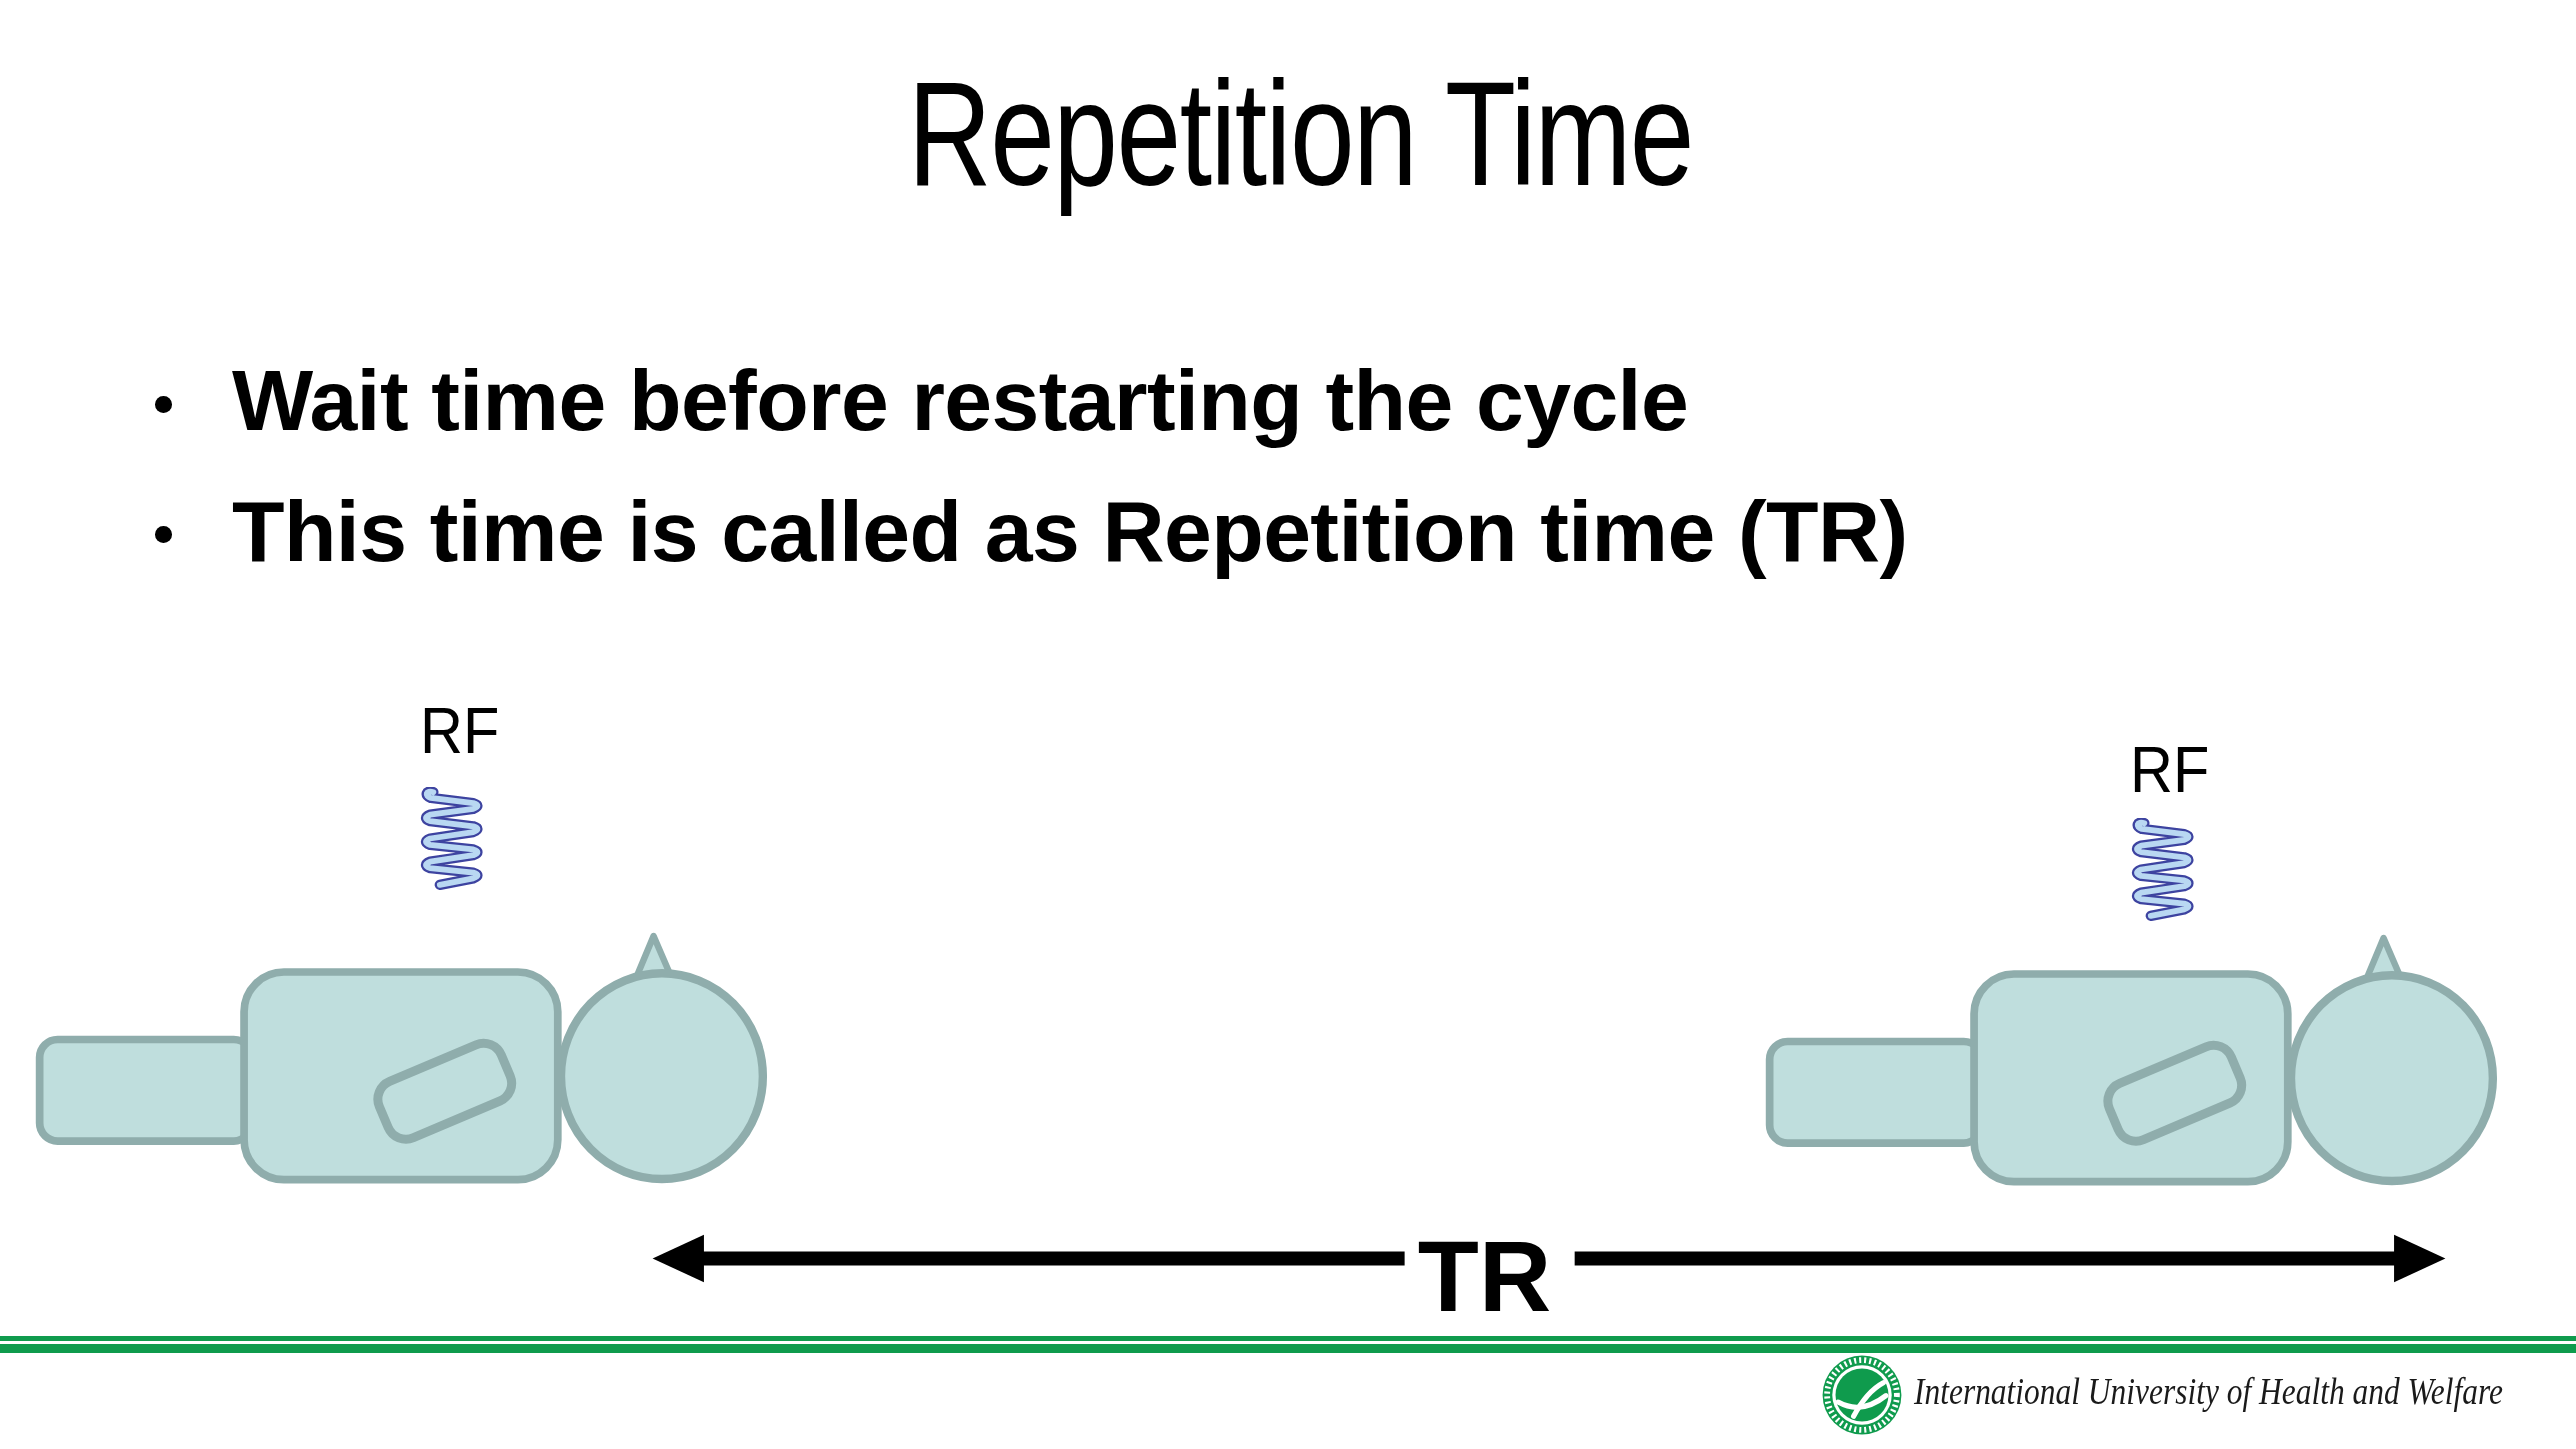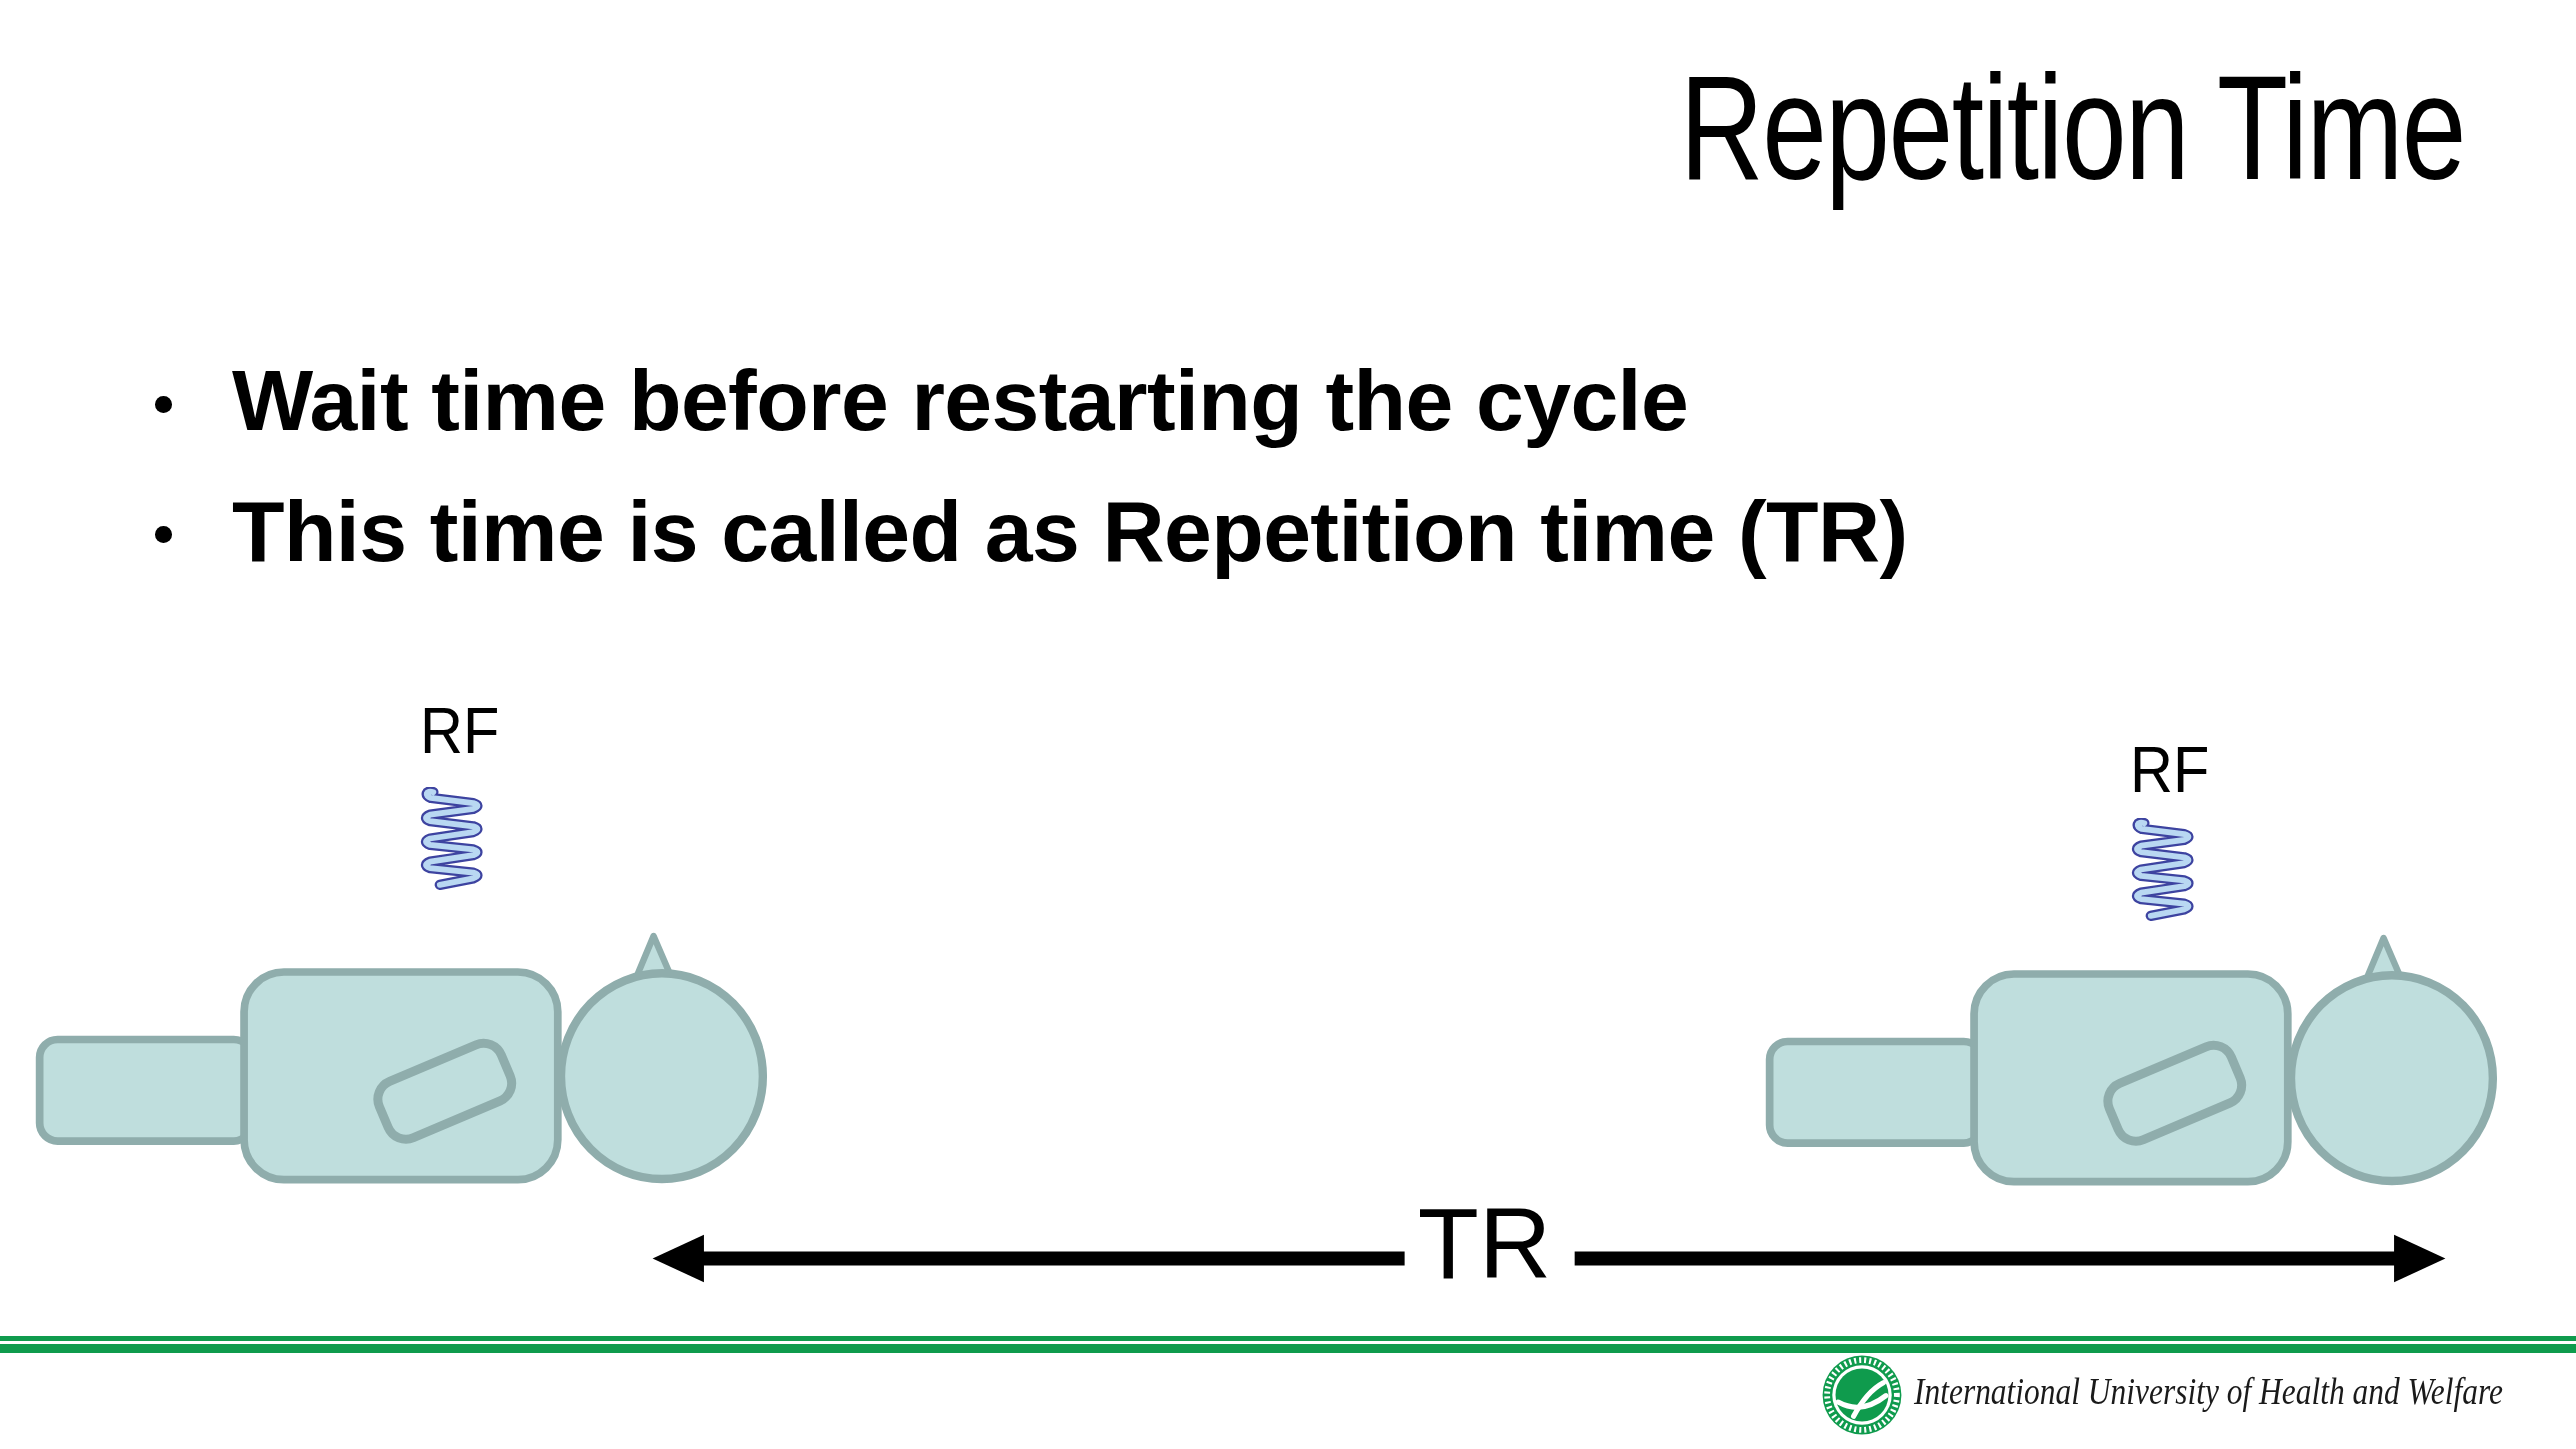--- a/index.html
+++ b/index.html
@@ -17,22 +17,22 @@
     position:relative;
     background:#ffffff;
     overflow:hidden;
     font-family:"Liberation Sans", sans-serif;
     color:var(--text);
   }
   .abs{position:absolute;}
 
   
   .page-title{
-    left:0; right:0; top:50px;
-    text-align:right;
+    left:0; right:0; top:56px;
+    text-align:center;
     font-size:149px;
     line-height:1.05;
     white-space:nowrap;
     padding-left:25px;
   }
   .page-title .squeeze{
     display:inline-block;
     transform:scaleX(0.78);
     transform-origin:50% 50%;
     letter-spacing:-1.9px;
@@ -57,25 +57,26 @@
   .rf-label{
     font-size:64px;
     line-height:1;
     white-space:nowrap;
     transform:scaleX(0.93);
     transform-origin:left center;
   }
 
   
   .tr-label{
-    left:1404px; top:1193px; width:161px;
+    left:1404px; top:1226px; width:161px;
     font-size:100px;
     line-height:1;
     text-align:center;
     white-space:nowrap;
+    font-weight:bold;
   }
 
   
   .green-bar-thin{ left:0; top:1336px; width:2576px; height:4.5px; background:var(--green-bar);}
   .green-bar-thick{ left:0; top:1344px; width:2576px; height:9px; background:var(--green-bar);}
 
   
   .university-name{
     left:1914px; top:1372px;
     font-family:"Liberation Serif", serif;

